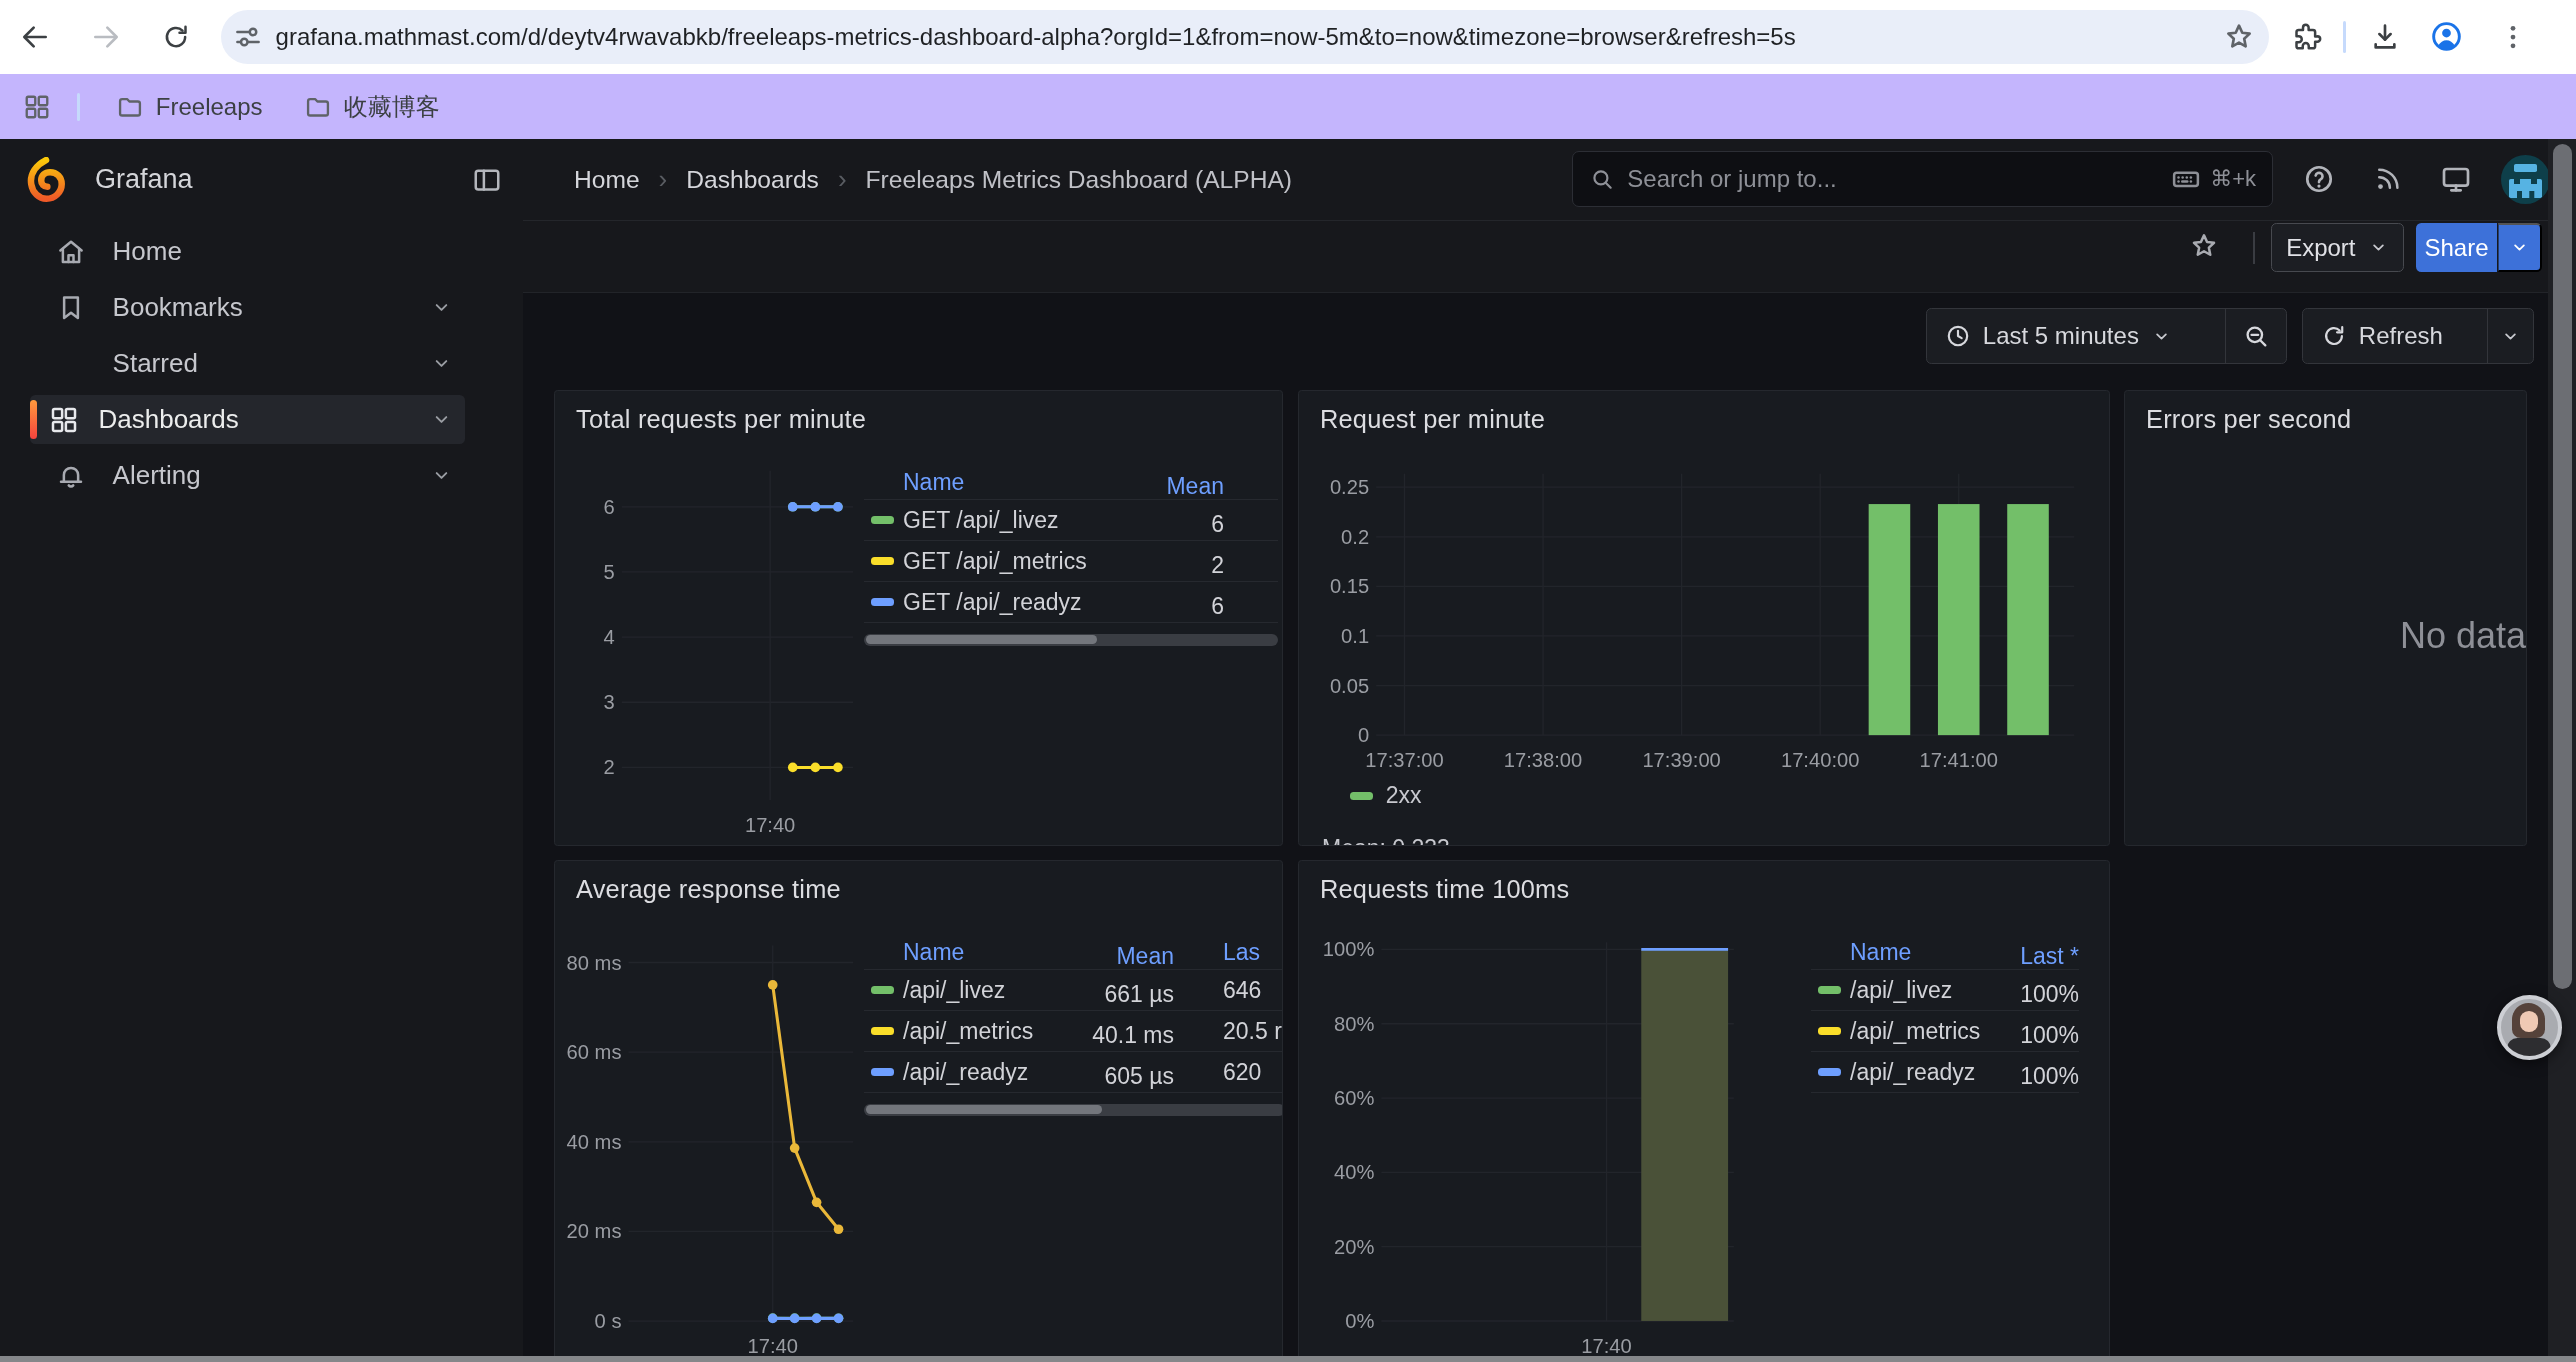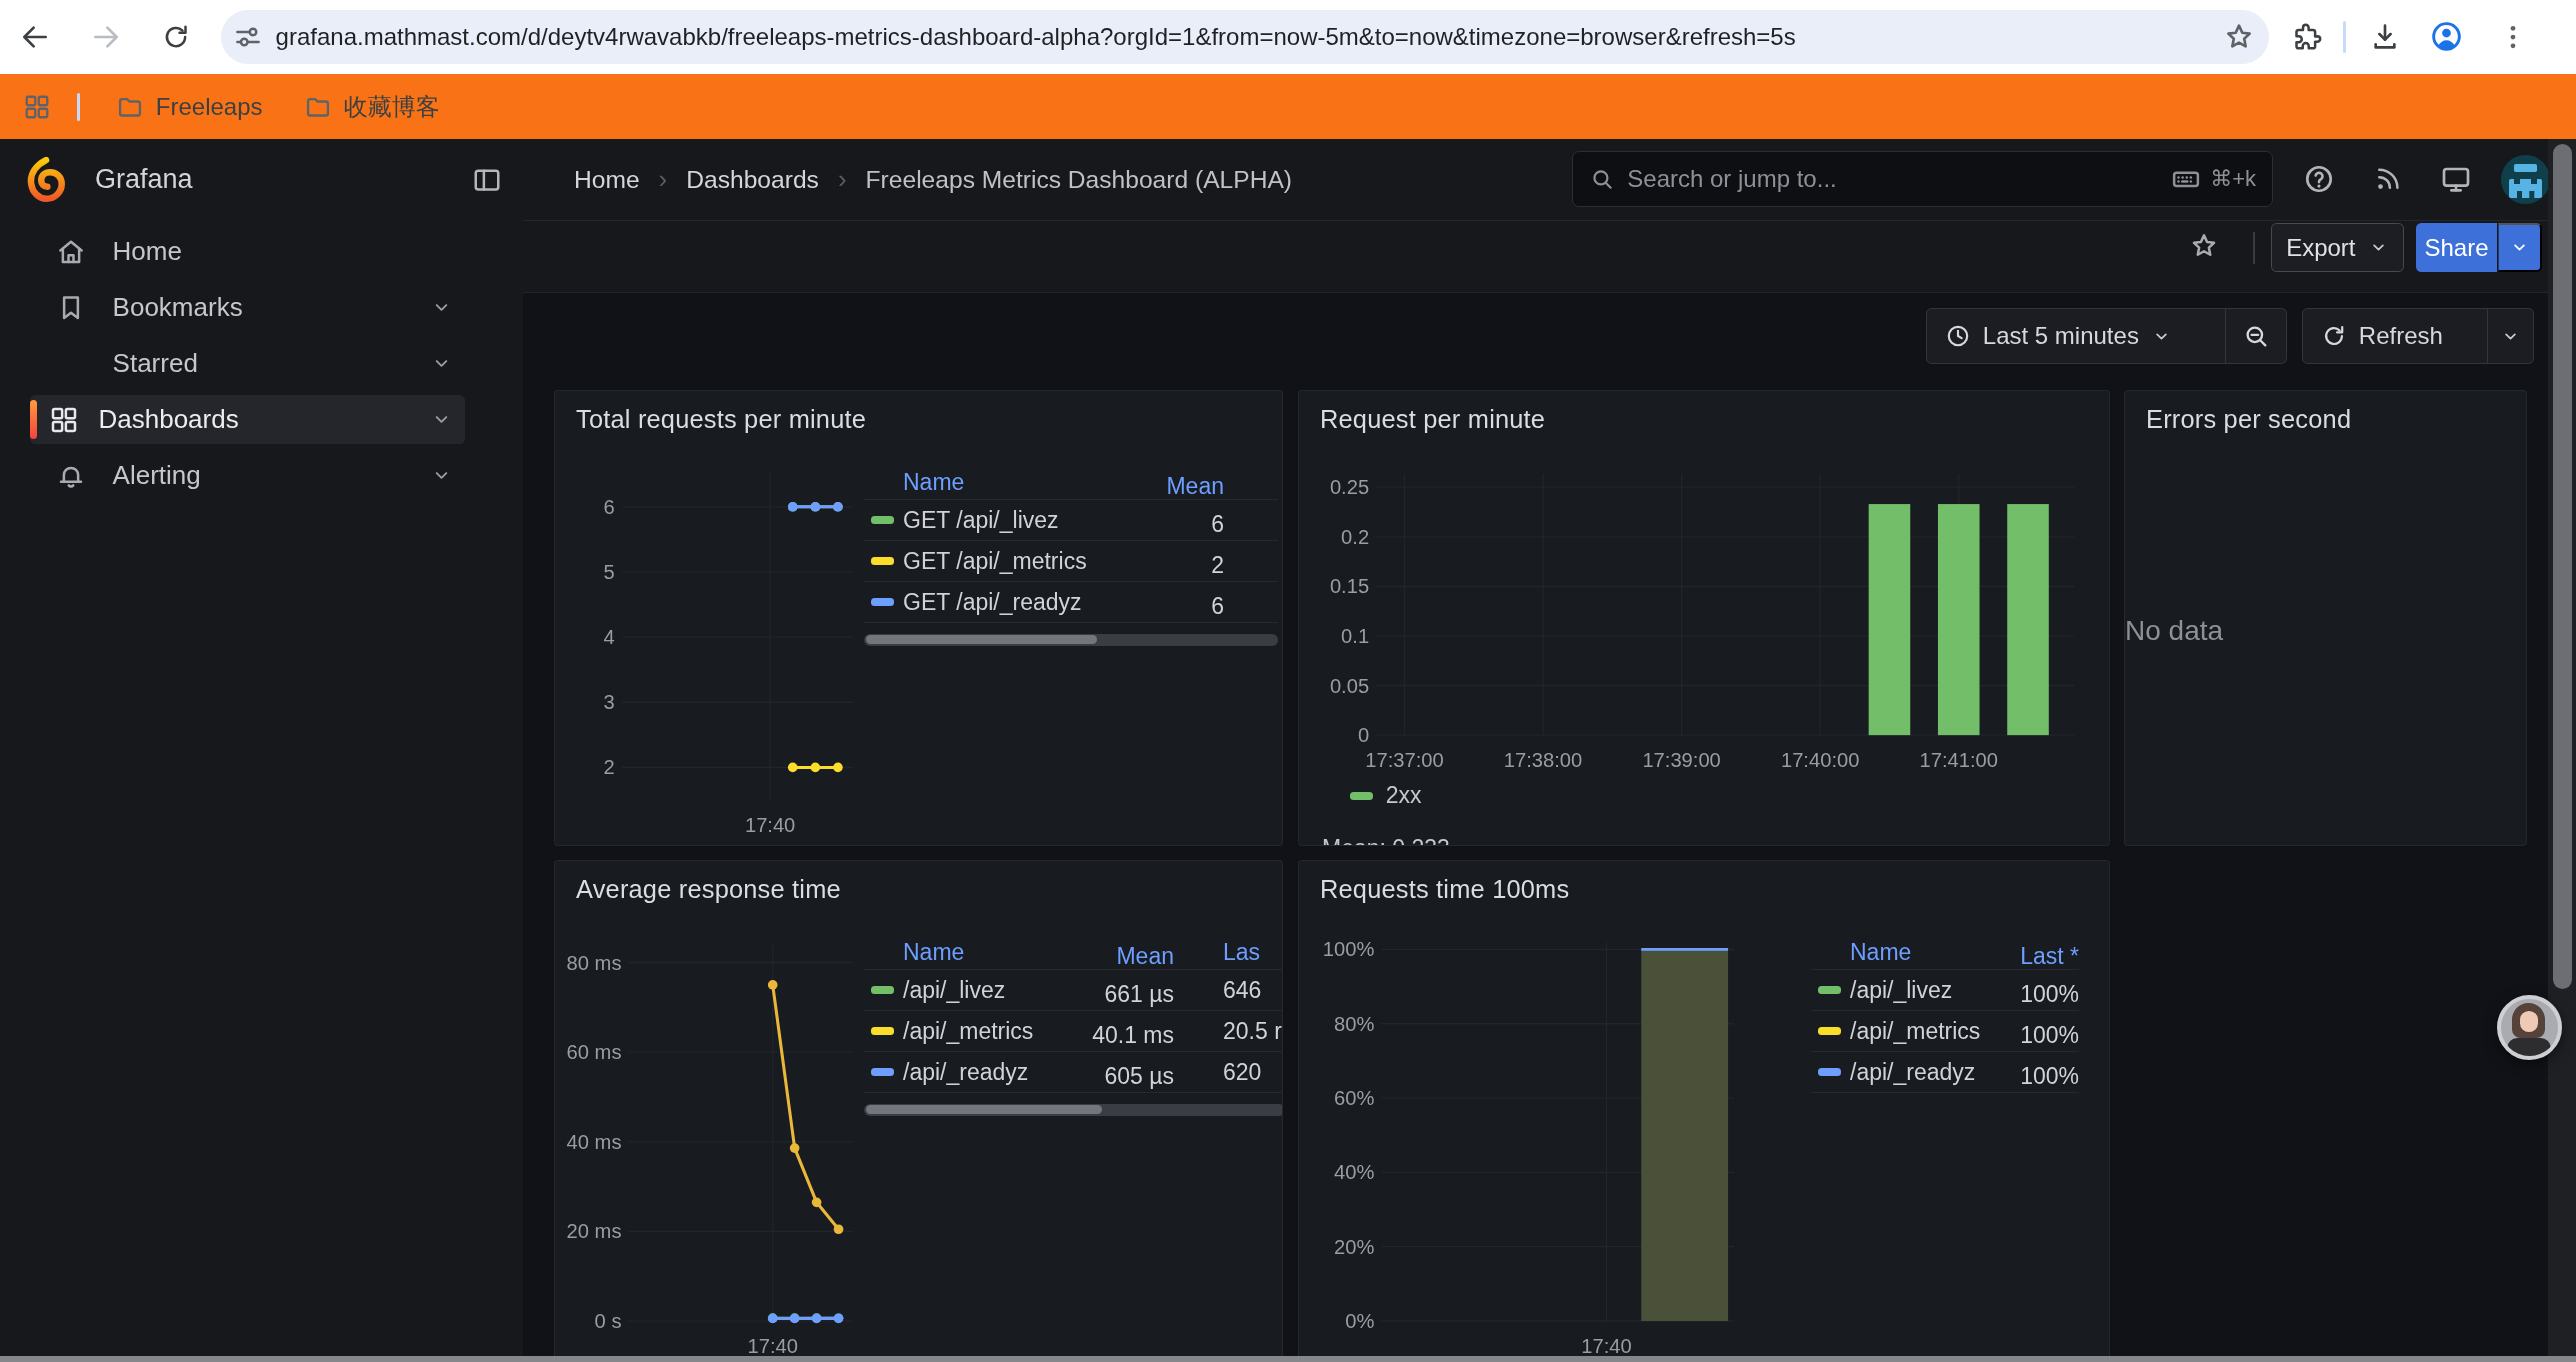--- a/index.html
+++ b/index.html
@@ -7,21 +7,21 @@
   .stage{ position:relative; width:2576px; height:1363px; overflow:hidden;
           background:#111217; font-family:"Liberation Sans",sans-serif; }
 
   
   .btoolbar{ position:absolute; left:0; top:0; width:100%; height:74px; background:#ffffff; }
   .nav-ic{ position:absolute; top:12.3px; width:49px; height:49px; border-radius:50%;
            display:flex; align-items:center; justify-content:center; }
   .urlbar{ position:absolute; left:221px; top:9.6px; width:2048px; height:54px;
            background:#e9eef9; border-radius:27px; display:flex; align-items:center; padding:0 14px 0 12.3px; }
   .url-text{ flex:1; font-size:24px; color:#1f2124; white-space:nowrap; overflow:hidden; margin-left:12.3px; }
-  .bbar{ position:absolute; left:0; top:74px; width:100%; height:65px; background:#f97316; }
+  .bbar{ position:absolute; left:0; top:74px; width:100%; height:65px; background:#c4b5fd; }
   .bchip{ position:absolute; top:9.6px; height:46px; display:flex; align-items:center; gap:12.3px;
           padding:0 17.5px; border-radius:23px; font-size:24px; color:#3c4043; }
   .bsep{ position:absolute; left:77px; top:19px; width:2.6px; height:28px; background:#c6dafc; border-radius:1.8px; }
 
   
   .gchrome{ position:absolute; left:0; top:139px; width:100%; height:1224px; background:#111217; }
   .topstrip{ position:absolute; left:0; top:0; width:100%; height:81px; background:#17181c; }
   .sidebar{ position:absolute; left:0; top:81px; width:523px; bottom:0; background:#17181c; }
   .main-divider{ position:absolute; left:523px; top:81px; right:0; height:0.9px; background:#24262b; }
   .actions-strip{ position:absolute; left:523px; top:82px; right:0; height:72px; background:#17181c; border-bottom:0.9px solid #222429; }
@@ -67,21 +67,21 @@
   .btn-share-dd{ left:2498px; top:84px; width:44px; background:#3d71d9; border-radius:0 5.3px 5.3px 0; border-left:1.8px solid rgba(17,18,23,.55); }
 
   .tgroup{ position:absolute; top:169px; height:56px; background:#1b1d22; border:0.9px solid #33353b;
            border-radius:5.3px; display:flex; align-items:stretch; }
   .tseg{ display:flex; align-items:center; gap:12.3px; padding:0 17.5px; font-size:24px; color:#d7d8dd; }
   .tdiv{ width:0.9px; background:#33353b; }
 
   
   .panel{ position:absolute; background:#181b20; border:0.9px solid #25282e; border-radius:3.5px; overflow:hidden; }
   .ptitle{ position:absolute; left:21px; top:14px; font-size:25.4px; color:#dcdde1; letter-spacing:0.2px; }
-  .nodata{ position:absolute; left:0; right:0; top:224px; text-align:left; font-size:28px; color:#8e9097; }
+  .nodata{ position:absolute; left:0; right:0; top:224px; text-align:right; font-size:36px; color:#8e9097; }
   .chartbox{ position:absolute; }
   .legend{ position:absolute; font-size:23px; color:#d2d3d8; }
   .lrow{ display:grid; align-items:center; height:41px; border-bottom:0.9px solid #26292f; }
   .lrow.lhead{ height:35px; color:#6e9fff; }
   .lcell{ overflow:hidden; white-space:nowrap; }
   .lcell.r{ text-align:right;margin-top:8px; }
   .pill{ width:23px; height:8px; border-radius:3.5px; margin-left:7px; }
   .hscroll{ height:12.3px; background:#3a3d43; border-radius:6.1px; margin-top:10.5px; position:relative; }
   .hscroll .thumb{ position:absolute; left:1.8px; top:1.8px; height:8.8px; border-radius:4.4px; background:#73767c; }
   .inline-legend{ position:absolute; display:flex; align-items:center; gap:26px; font-size:23px; color:#c7c8ce;flex-direction:column; }

